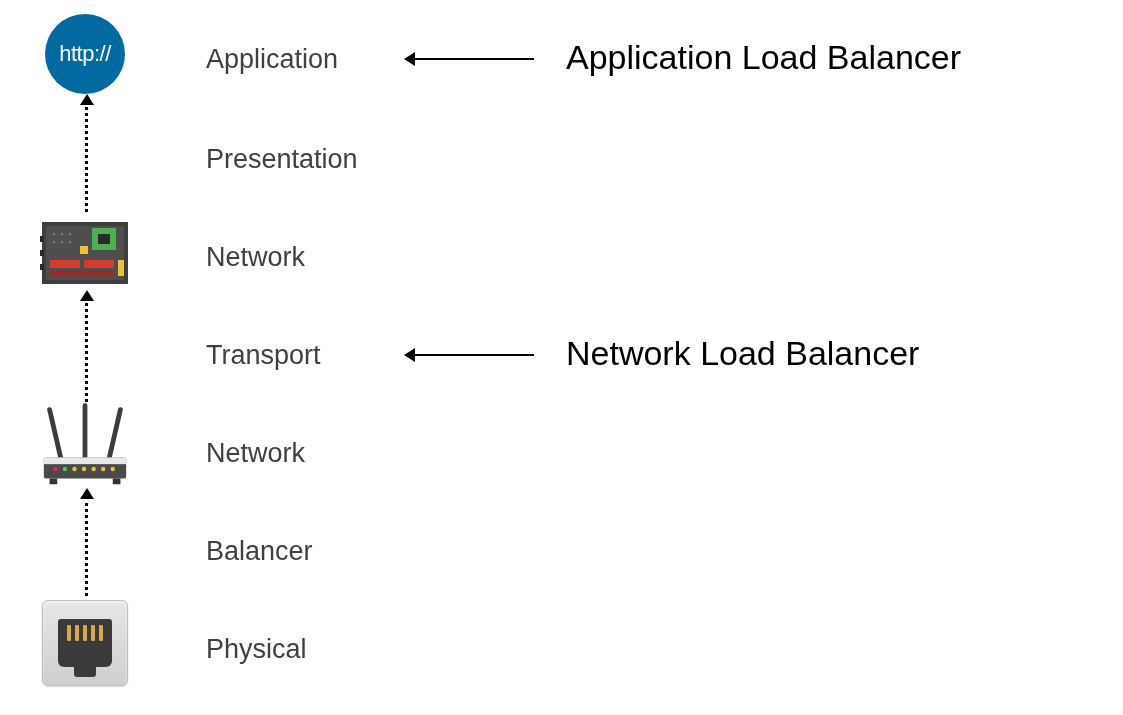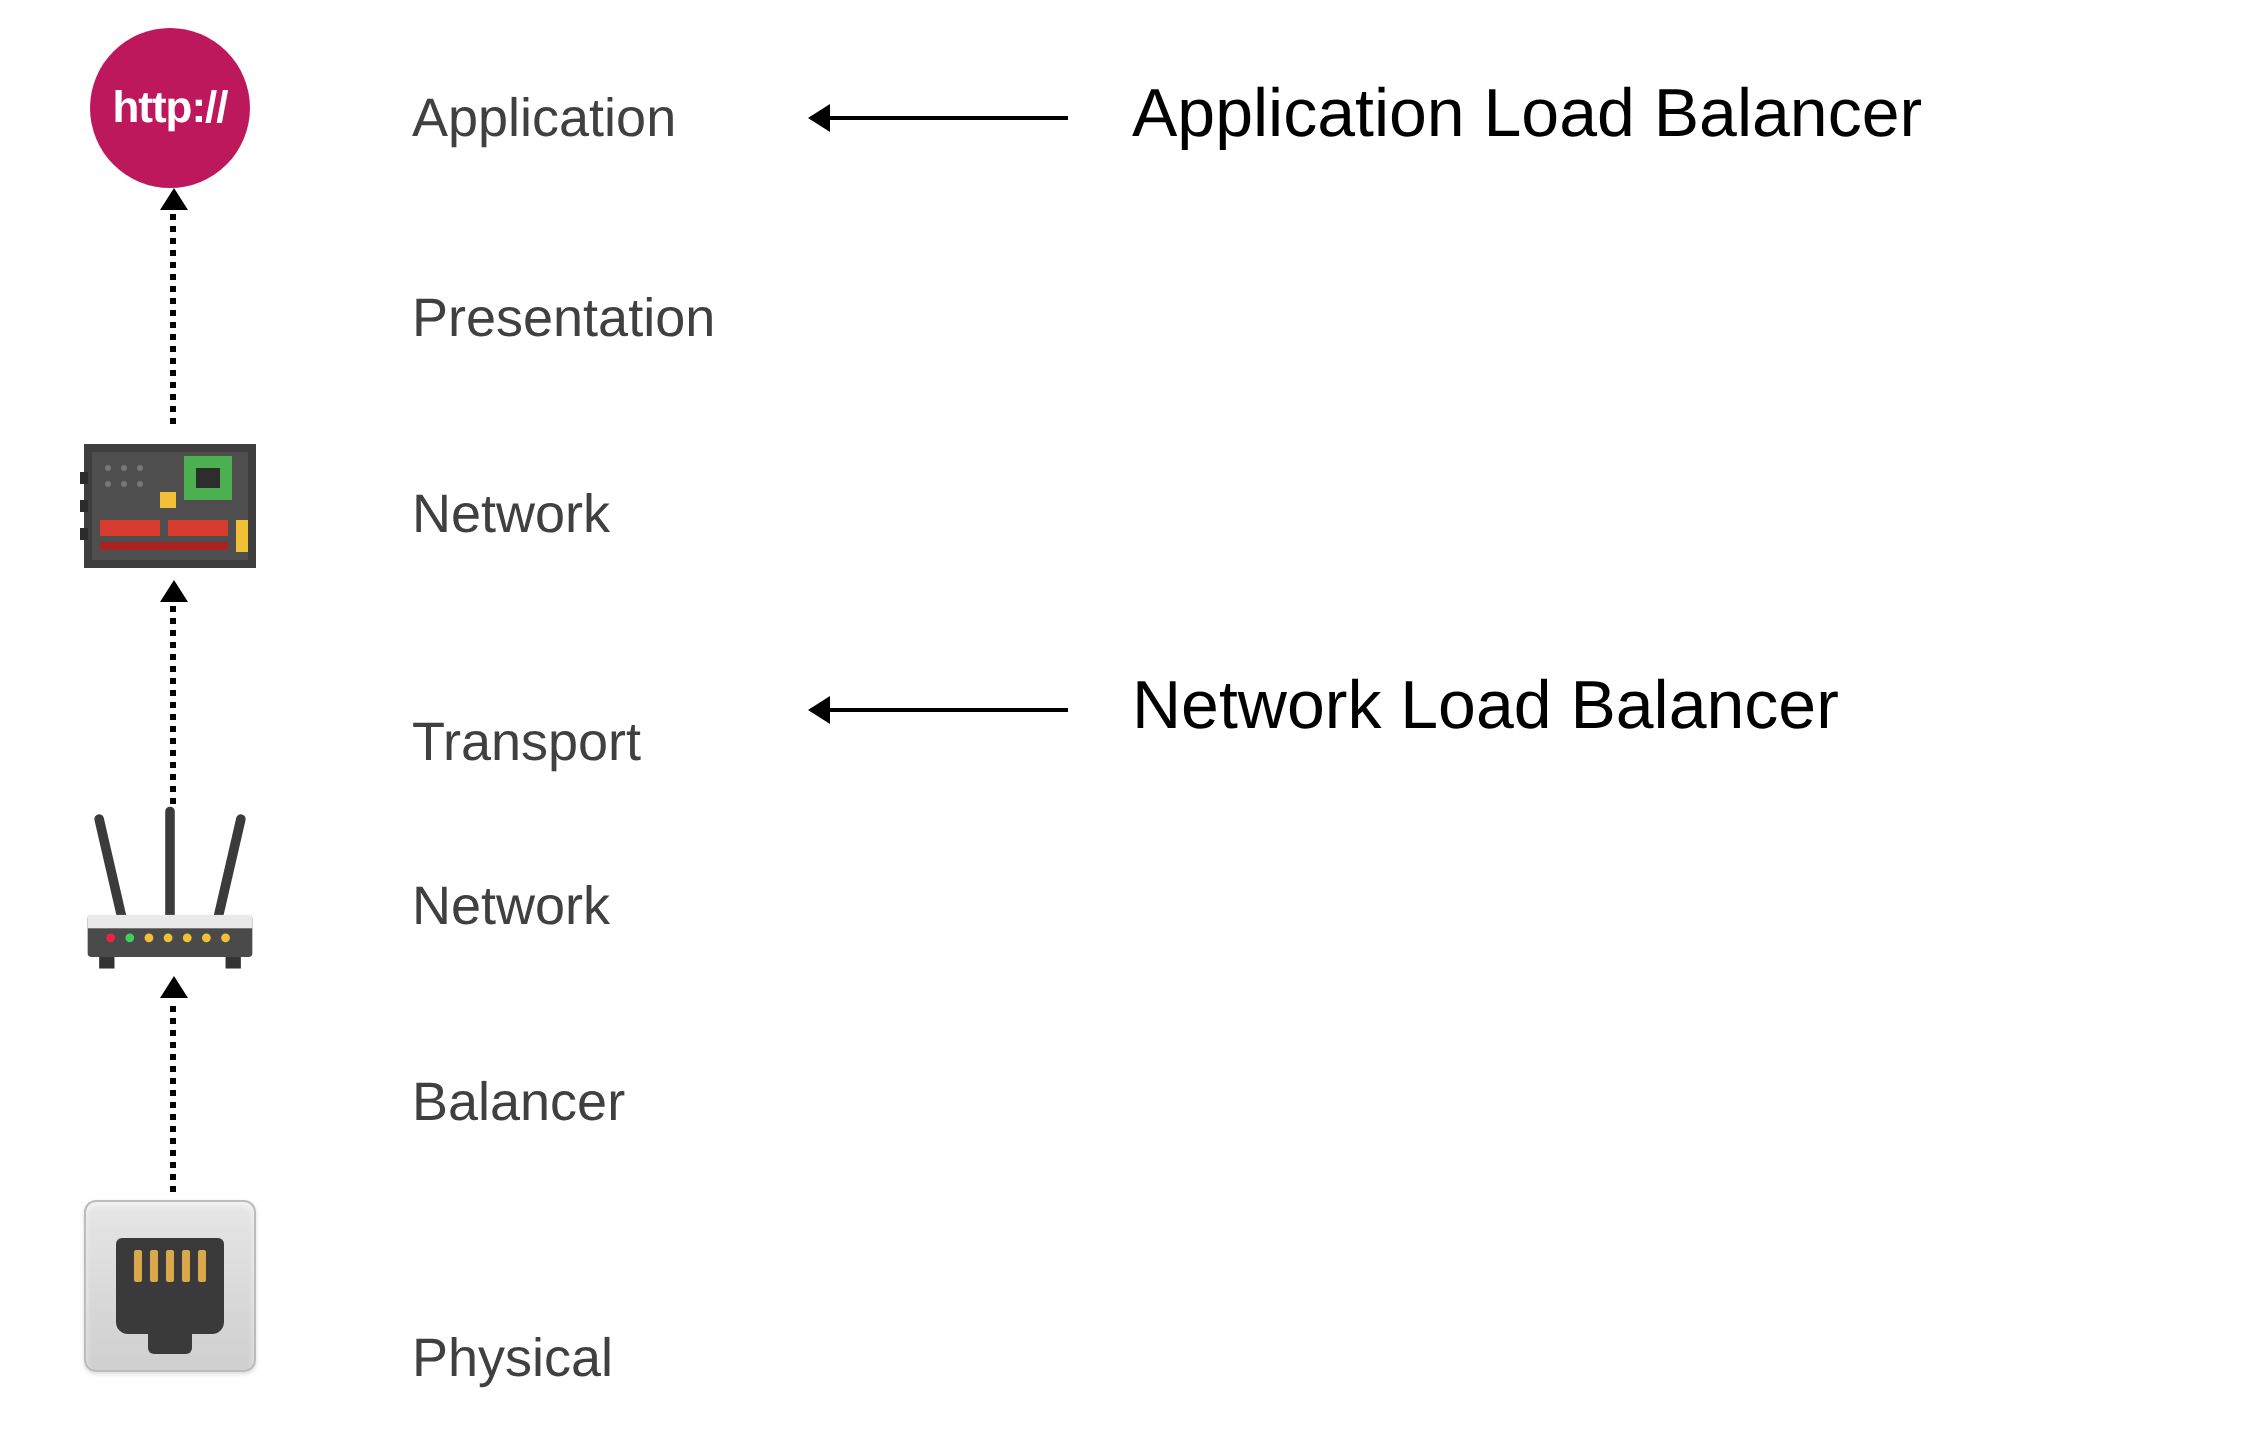--- a/index.html
+++ b/index.html
@@ -28,24 +28,24 @@
   .icon-slot {
     position: absolute;
     width: 90px;
     display: flex;
     justify-content: center;
     align-items: center;
   }
   
   .http-circle {
     width: 80px; height: 80px; border-radius: 50%;
-    background: #be185d;
+    background: #0369a1;
     color: #fff;
     display: flex; align-items: center; justify-content: center;
-    font-size: 22px; font-weight: 700;
+    font-size: 22px; font-weight: 400;
     letter-spacing: -0.5px;
   }
   
   .jack-outer {
     width: 86px; height: 86px;
     background: linear-gradient(#e6e6e6,#cfcfcf);
     border: 1px solid #bcbcbc;
     border-radius: 6px;
     display:flex; align-items:center; justify-content:center;
     box-shadow: inset 0 2px 3px rgba(255,255,255,0.6), 0 1px 2px rgba(0,0,0,0.15);
@@ -179,24 +179,24 @@
 <div class="vline" style="top:298px; height:104px;">
     <div class="head"></div>
   </div>
 <div class="vline" style="top:102px; height:110px;">
     <div class="head"></div>
   </div>
 
 <div class="layer-row" style="top:44px;">Application</div>
 <div class="layer-row" style="top:144px;">Presentation</div>
 <div class="layer-row" style="top:242px;">Network</div>
-<div class="layer-row" style="top:356px;">Transport</div>
+<div class="layer-row" style="top:340px;">Transport</div>
 <div class="layer-row" style="top:438px;">Network</div>
 <div class="layer-row" style="top:536px;">Balancer</div>
-<div class="layer-row" style="top:664px;">Physical</div>
+<div class="layer-row" style="top:634px;">Physical</div>
 
 <div class="harrow" style="top:58px; left:414px; width:120px;">
     <div class="head"></div>
   </div>
 <div class="annotation" style="top:38px; left:566px;text-align:center;">Application Load Balancer</div>
 
 <div class="harrow" style="top:354px; left:414px; width:120px;">
     <div class="head"></div>
   </div>
 <div class="annotation" style="top:334px; left:566px;">Network Load Balancer</div>

